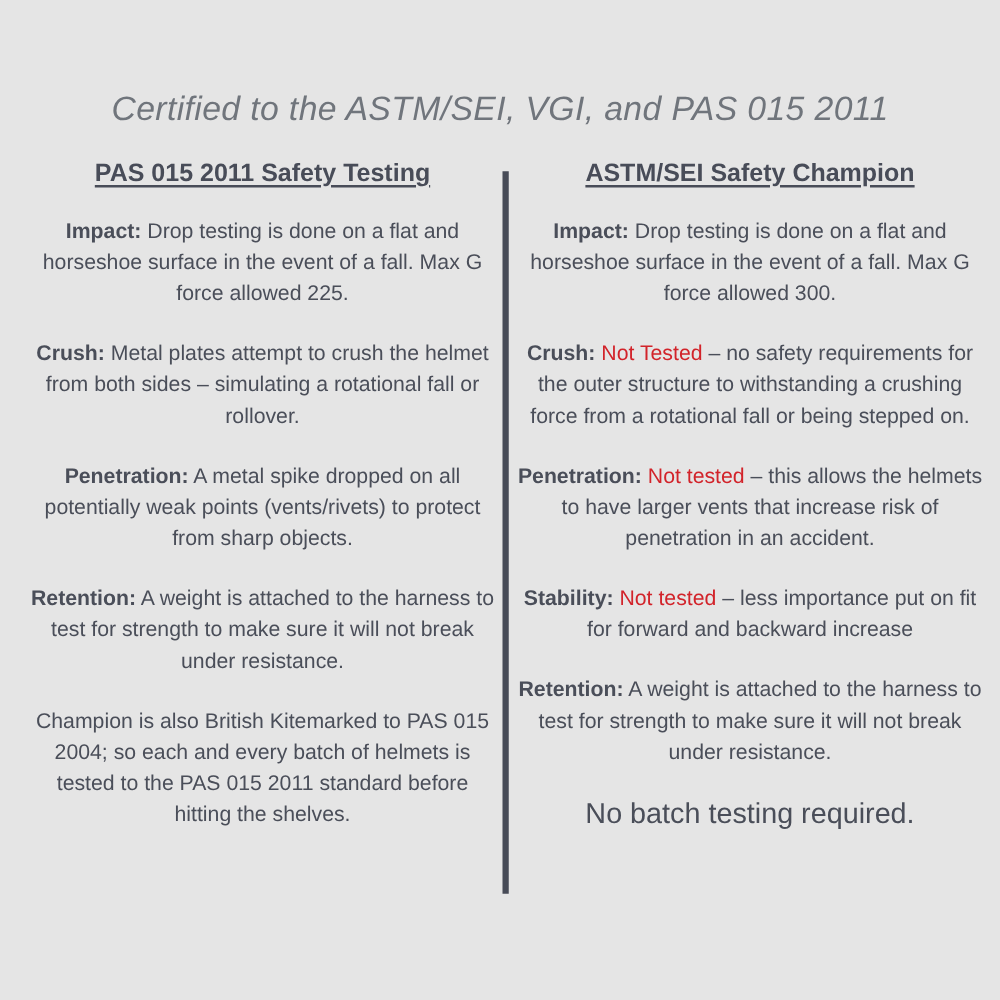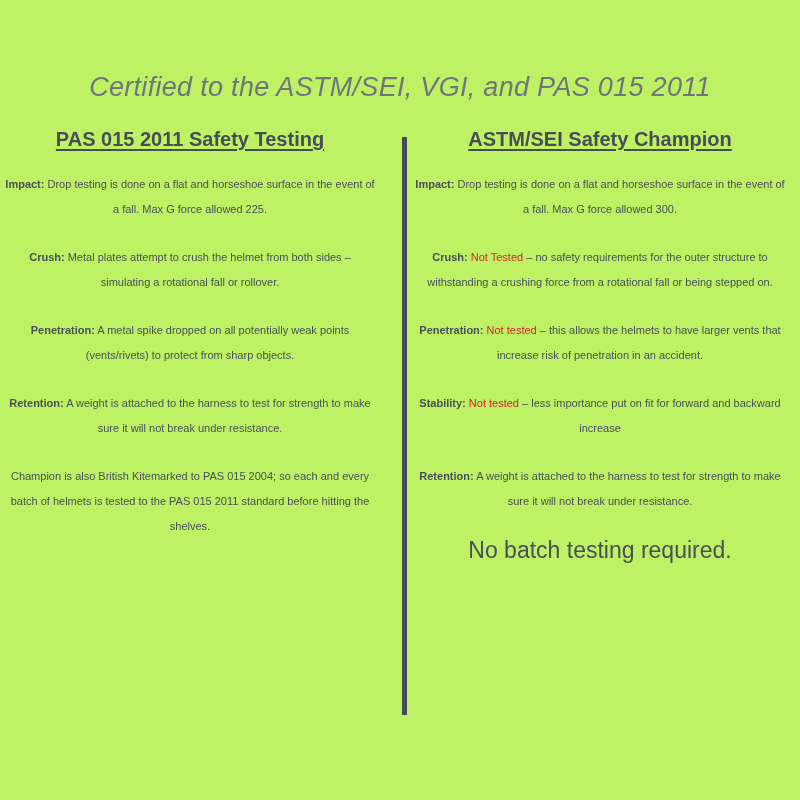--- a/index.html
+++ b/index.html
@@ -1,20 +1,20 @@
 <!DOCTYPE html>
 <html><head>
 <meta charset="utf-8">
 <style>
   html, body { margin: 0; padding: 0; background: #ffffff; }
   .canvas {
     position: relative;
     width: 800px;
     height: 800px;
-    background: #bef264;
+    background: #e5e5e5;
     overflow: hidden;
     font-family: "Liberation Sans", sans-serif;
   }
   .main-title {
     position: absolute;
     top: 72px;
     left: 0;
     width: 100%;
     text-align: center;
     font-style: italic;
@@ -31,32 +31,32 @@
     height: 578px;
     background: #474b57;
   }
   .col {
     position: absolute;
     top: 128px;
     width: 372px;
     text-align: center;
     color: #4a4e59;
   }
-  .col-left  { left: 4px; }
+  .col-left  { left: 24px; }
   .col-right { left: 414px; }
   .col-heading {
     font-size: 20px;
     font-weight: bold;
     text-decoration: underline;
     text-underline-offset: 3px;
     margin: 0 0 21px 0;
     color: #484c58;
   }
   .para {
-    font-size: 11px;
+    font-size: 17px;
     line-height: 25px;
     margin: 0 0 23px 0;
   }
   .para strong { font-weight: bold; }
   .para .red { color: #d2232a; }
   .para .red:empty, .para strong:empty { display: none; }
   .para-large { font-size: 23px; line-height: 26px; }
 </style>
 </head>
 <body>

